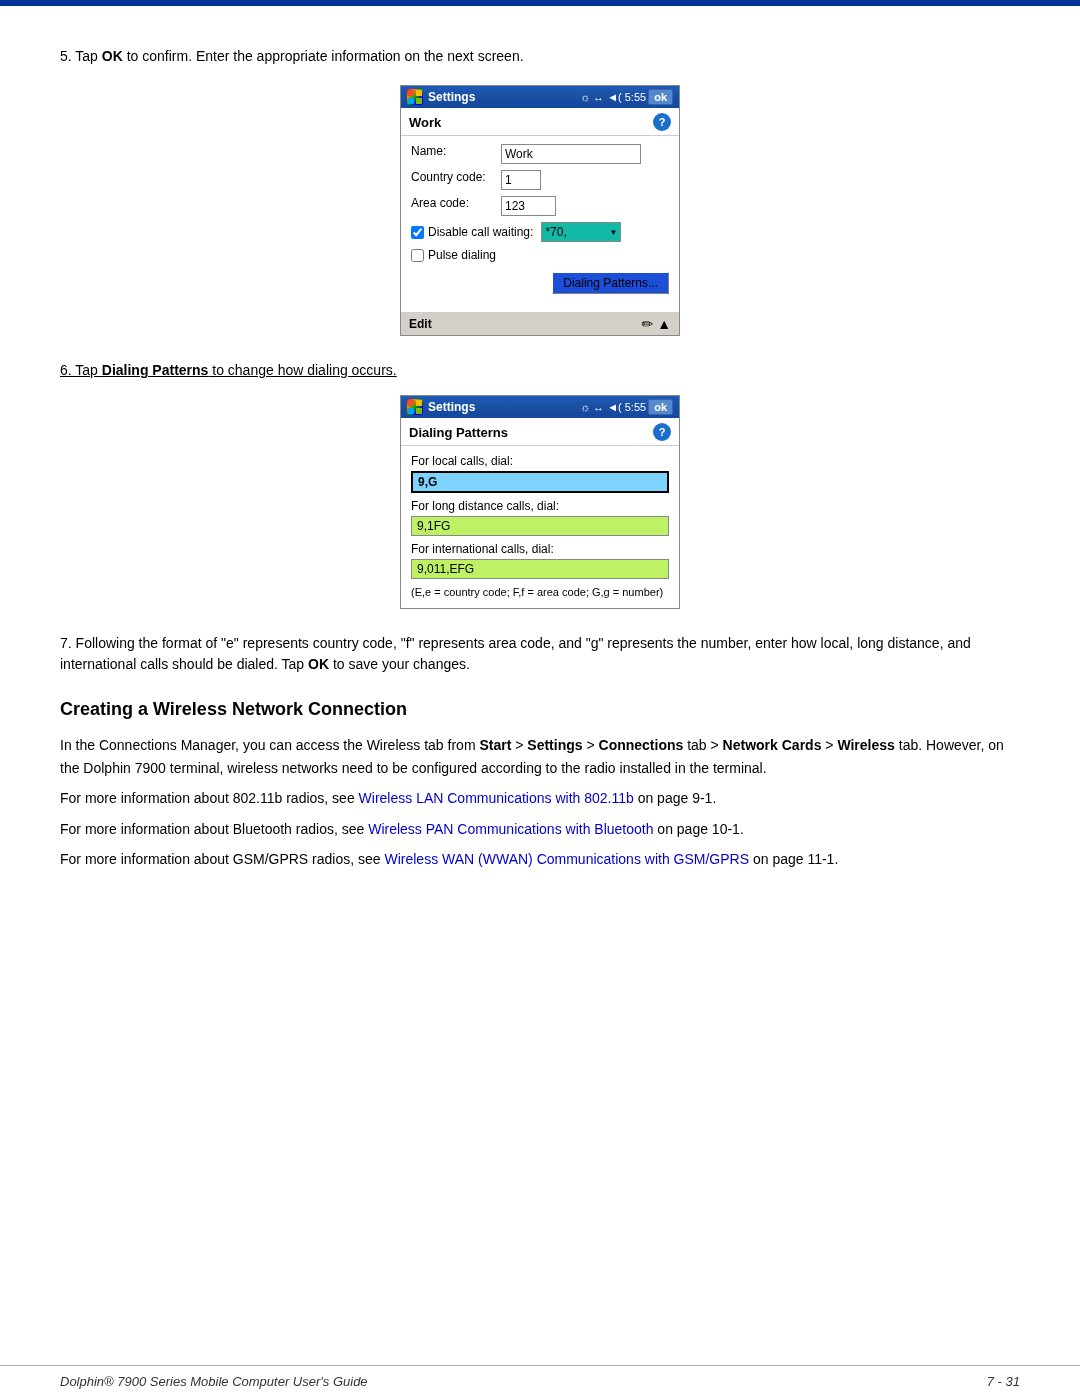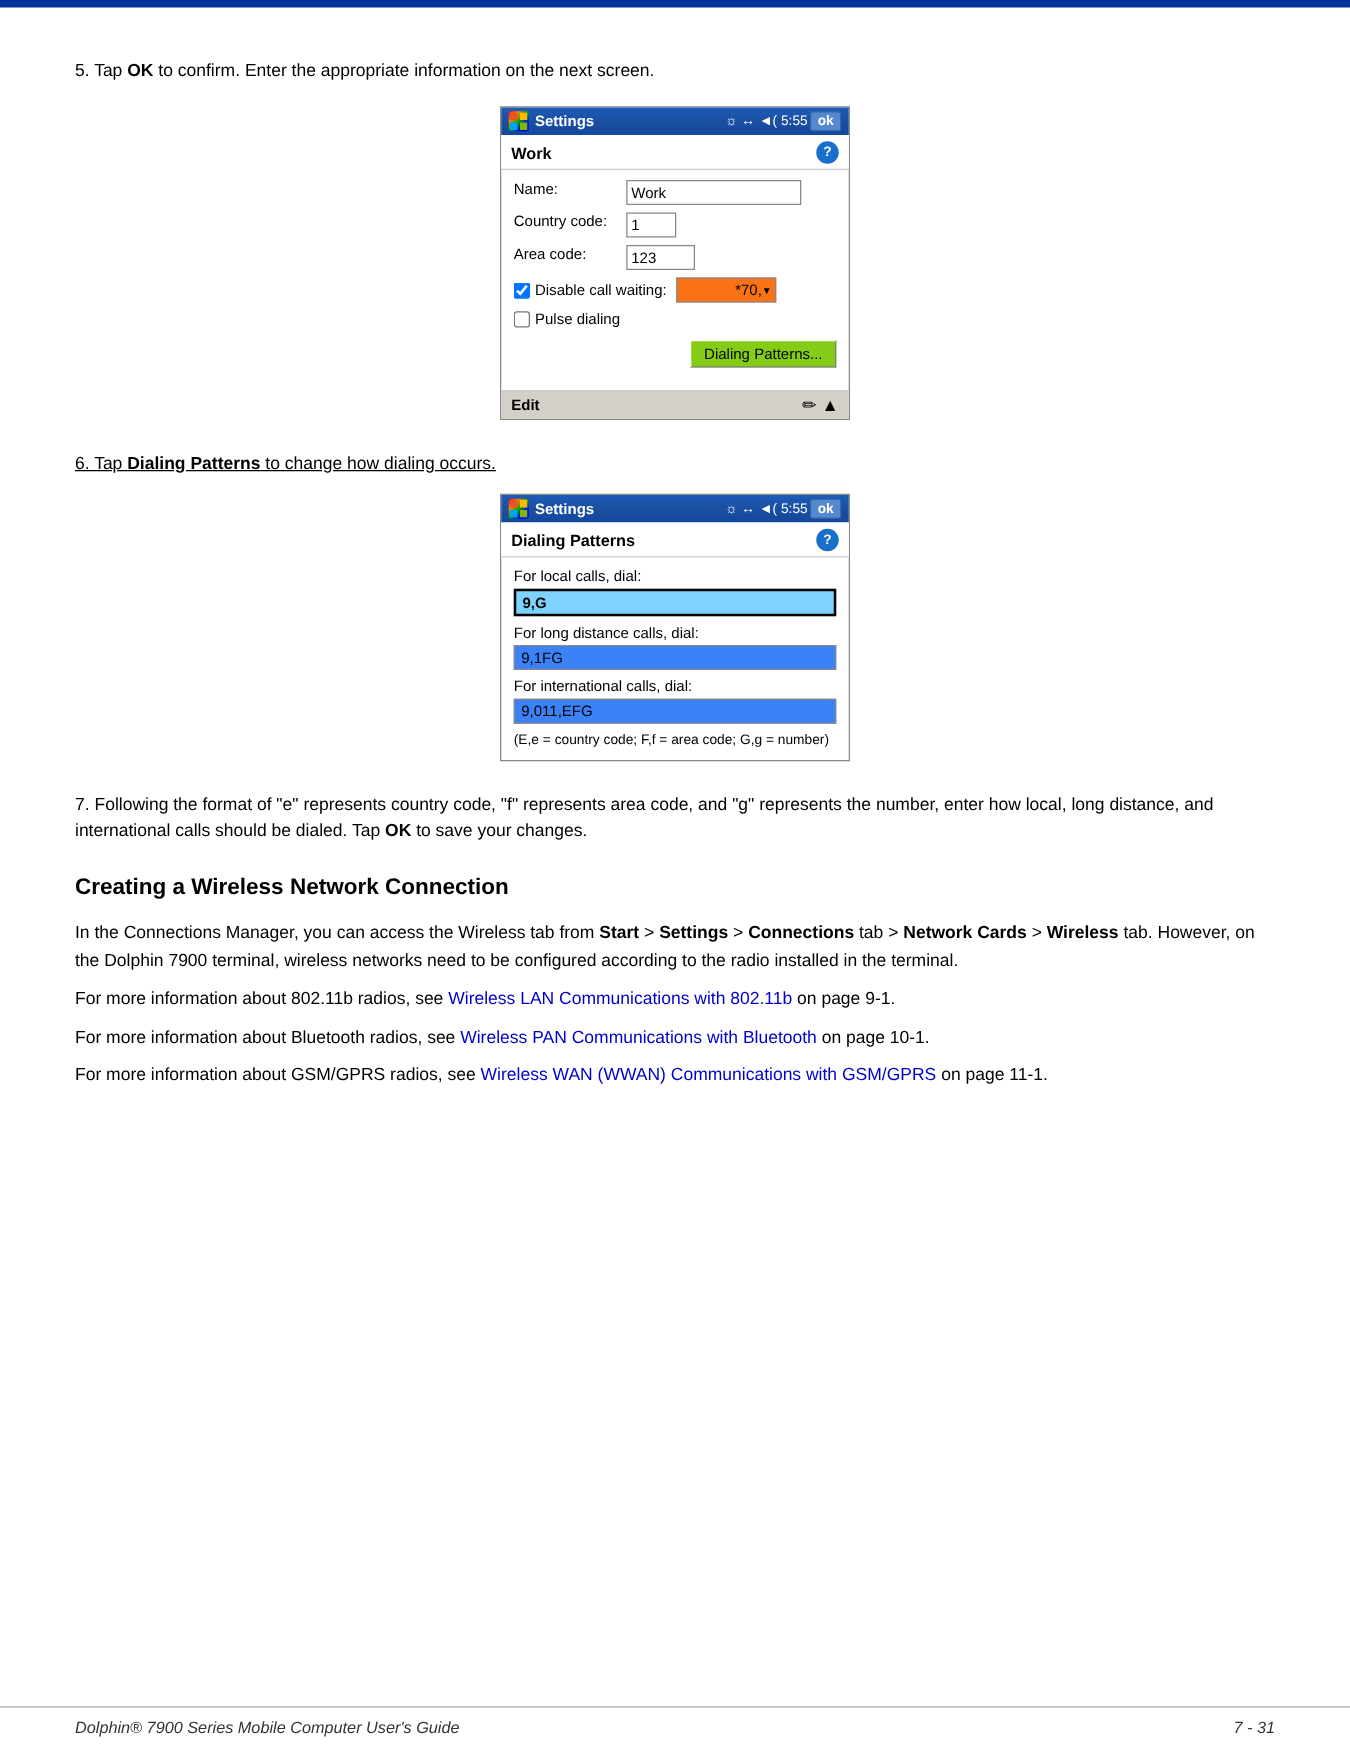--- a/index.html
+++ b/index.html
@@ -163,38 +163,38 @@
       width: 13px;
       height: 13px;
     }
 
     .checkbox-label {
       font-size: 12px;
     }
 
     .dropdown-input {
       border: 1px solid #888;
-      background: #f97316;
+      background: #14b8a6;
       font-size: 12px;
       padding: 1px 3px;
       height: 20px;
       display: flex;
       align-items: center;
-      justify-content: flex-end;
+      justify-content: space-between;
       width: 80px;
     }
 
     .dropdown-arrow {
       font-size: 8px;
     }
 
     .dialing-patterns-btn {
       display: block;
       margin: 10px 0 10px auto;
-      background: #84cc16;
+      background: #1d4ed8;
       border: 1px solid #808080;
       border-top-color: #fff;
       border-left-color: #fff;
       padding: 3px 10px;
       font-size: 12px;
       cursor: pointer;
     }
 
     .dialog-footer {
       border-top: 1px solid #ccc;
@@ -210,21 +210,21 @@
       font-weight: bold;
     }
 
     .footer-pencil {
       font-size: 14px;
     }
 
     
     .dialing-input-box {
       border: 1px solid #888;
-      background: #3b82f6;
+      background: #bef264;
       padding: 2px 5px;
       margin: 3px 0 6px 0;
       font-size: 12px;
       width: 100%;
     }
 
     .dialing-input-box.active {
       border: 2px solid #000;
       background: #7dd3fc;
     }

